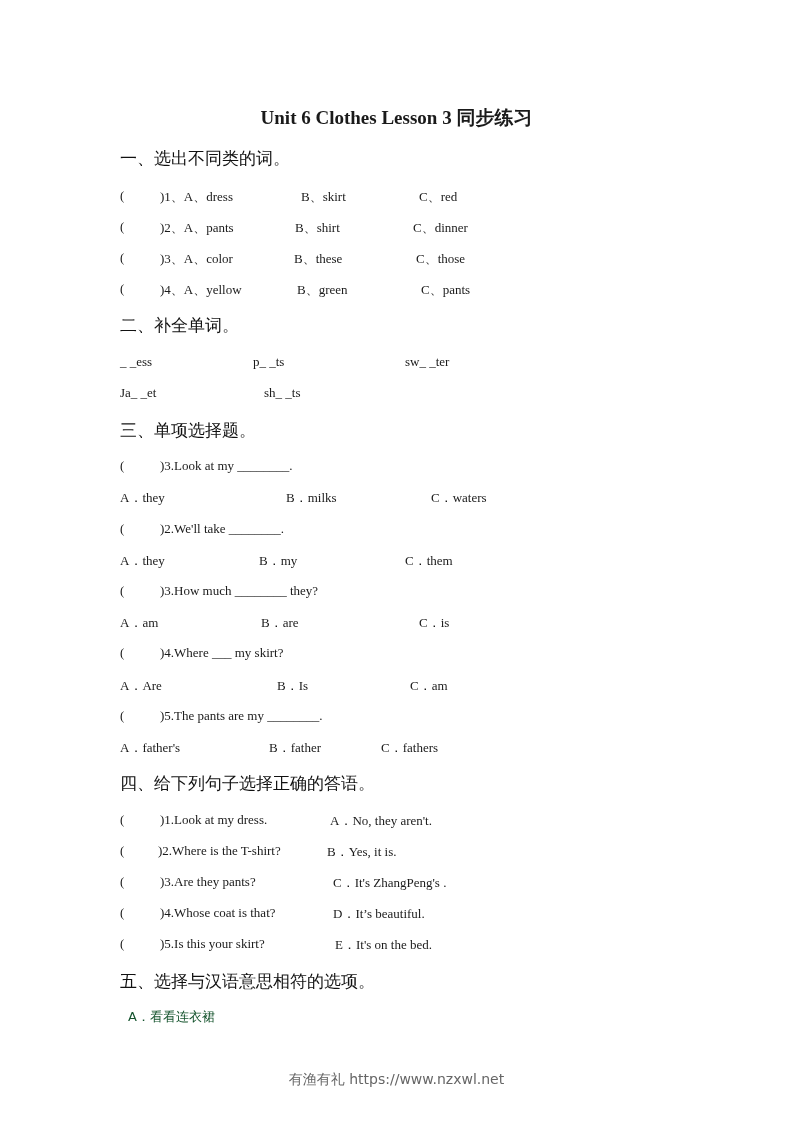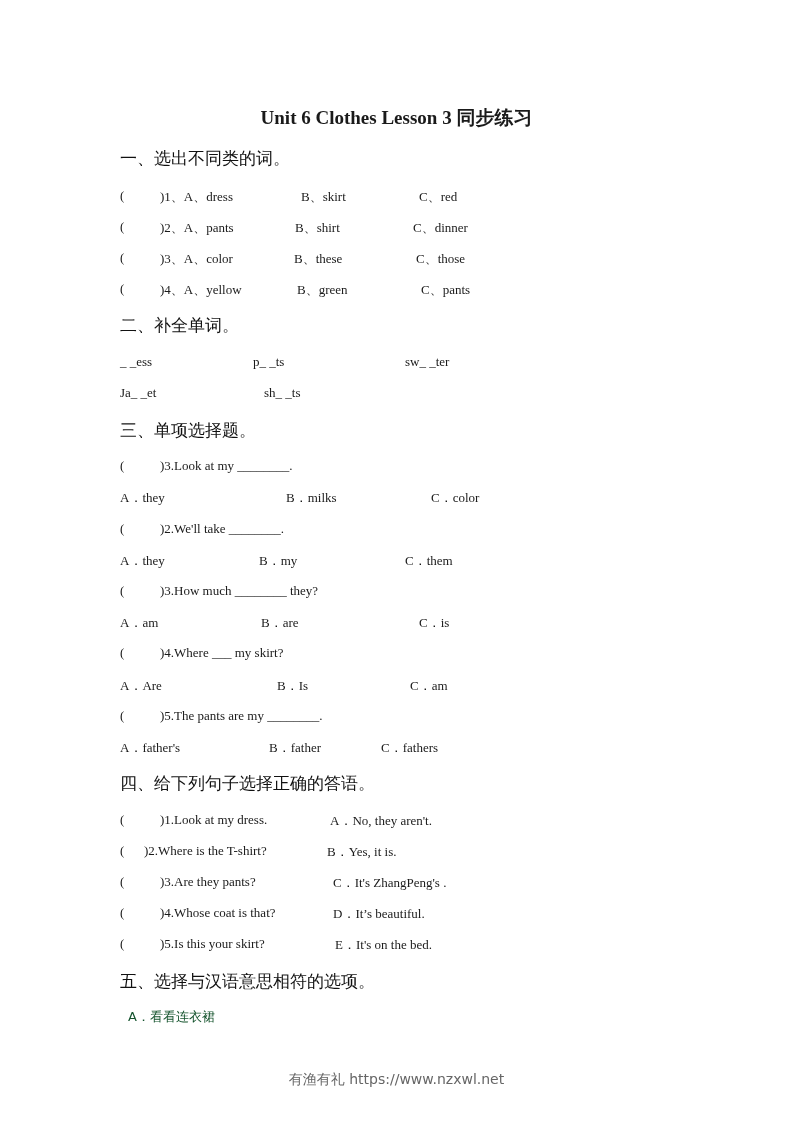--- a/index.html
+++ b/index.html
@@ -48,21 +48,21 @@
   <div class="abs t" style="left:120px;top:385px">Ja_ _et</div>
   <div class="abs t" style="left:264px;top:385px">sh_ _ts</div>
 </div>
 
 <div class="abs sec" style="top:419px">三、单项选择题。</div>
 <div>
   <div class="abs t" style="left:120px;top:458px">(</div>
   <div class="abs t" style="left:160px;top:458px">)3.Look at my ________.</div>
   <div class="abs t" style="left:120px;top:489px">A．they</div>
   <div class="abs t" style="left:286px;top:489px">B．milks</div>
-  <div class="abs t" style="left:431px;top:489px">C．color</div>
+  <div class="abs t" style="left:431px;top:489px">C．waters</div>
 
   <div class="abs t" style="left:120px;top:521px">(</div>
   <div class="abs t" style="left:160px;top:521px">)2.We'll take ________.</div>
   <div class="abs t" style="left:120px;top:552px">A．they</div>
   <div class="abs t" style="left:259px;top:552px">B．my</div>
   <div class="abs t" style="left:405px;top:552px">C．them</div>
 
   <div class="abs t" style="left:120px;top:583px">(</div>
   <div class="abs t" style="left:160px;top:583px">)3.How much ________ they?</div>
   <div class="abs t" style="left:120px;top:614px">A．am</div>
@@ -82,21 +82,21 @@
   <div class="abs t" style="left:381px;top:739px">C．fathers</div>
 </div>
 
 <div class="abs sec" style="top:772px">四、给下列句子选择正确的答语。</div>
 <div>
   <div class="abs t" style="left:120px;top:812px">(</div>
   <div class="abs t" style="left:160px;top:812px">)1.Look at my dress.</div>
   <div class="abs t" style="left:330px;top:812px">A．No, they aren't.</div>
 
   <div class="abs t" style="left:120px;top:843px">(</div>
-  <div class="abs t" style="left:144px;top:843px">)2.Where is the T-shirt?</div>
+  <div class="abs t" style="left:158px;top:843px">)2.Where is the T-shirt?</div>
   <div class="abs t" style="left:327px;top:843px">B．Yes, it is.</div>
 
   <div class="abs t" style="left:120px;top:874px">(</div>
   <div class="abs t" style="left:160px;top:874px">)3.Are they pants?</div>
   <div class="abs t" style="left:333px;top:874px">C．It's ZhangPeng's .</div>
 
   <div class="abs t" style="left:120px;top:905px">(</div>
   <div class="abs t" style="left:160px;top:905px">)4.Whose coat is that?</div>
   <div class="abs t" style="left:333px;top:905px">D．It’s beautiful.</div>
 

